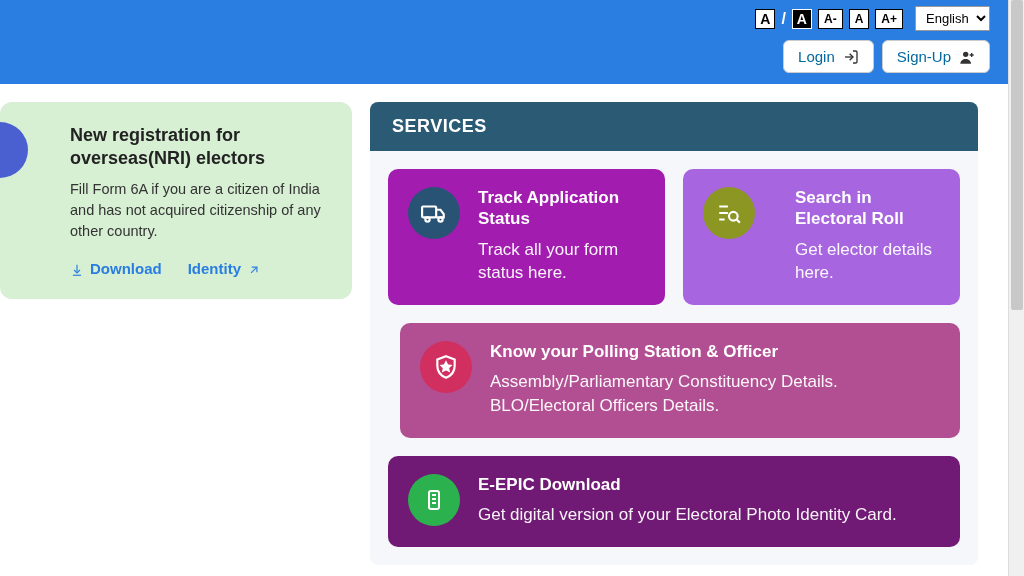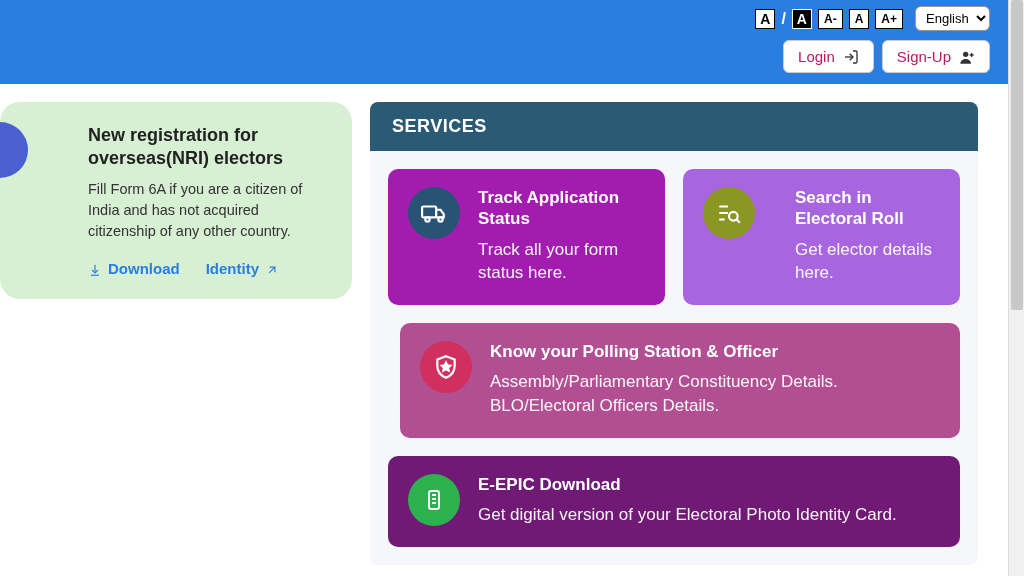--- a/index.html
+++ b/index.html
@@ -6,27 +6,27 @@
 html,body { width:1024px; height:576px; overflow:hidden; background:#f2f2f2; }
 .page { width:1008px; height:576px; position:relative; background:#fff; }
 .scrollbar { position:absolute; right:0; top:0; width:16px; height:576px; background:#f0f0f0; border-left:1px solid #ddd;}
 .scrollbar .thumb { position:absolute; top:0; left:2px; width:12px; height:310px; background:#c8c8c8; border-radius:2px;}
 .topbar { height:84px; background:#2a7de1; position:relative; }
 .a11y { position:absolute; right:18px; top:6px; display:flex; align-items:center; gap:6px; }
 .a11y .abox { background:#fff; color:#000; font-weight:bold; font-size:14px; padding:1px 4px; border:1px solid #000;}
 .a11y .abox.inv { background:#000; color:#fff; border:1px solid #fff;}
 .a11y .slash { color:#fff; font-weight:bold;}
 .a11y .small { font-size:12px; padding:2px 5px;}
-.lang { background:#fff; border:1px solid #999; font-size:13px; padding:3px 4px 3px 6px; border-radius:6px; margin-left:6px;}
+.lang { background:#fff; border:1px solid #999; font-size:13px; padding:3px 4px 3px 6px; border-radius:1px; margin-left:6px;}
 .authbar { position:absolute; right:18px; top:40px; display:flex; gap:8px;}
-.btn { background:#fff; border:1px solid #ccc; border-radius:6px; padding:7px 14px; font-size:15px; color:#be185d; display:flex; align-items:center; gap:8px; cursor:pointer;}
+.btn { background:#fff; border:1px solid #ccc; border-radius:6px; padding:7px 14px; font-size:15px; color:#0369a1; display:flex; align-items:center; gap:8px; cursor:pointer;}
 .btn svg { width:16px; height:16px; }
 .content { display:flex; gap:18px; padding:18px 0 0 0; height:calc(576px - 84px); }
 .leftcol { width:352px; display:flex; flex-direction:column; gap:18px; padding-left:0;}
-.card { border-radius:20px; padding:22px 22px 22px 88px; position:relative; }
+.card { border-radius:12px; padding:22px 22px 22px 70px; position:relative; }
 .card.green { background:#d7f0d3; }
 .card.yellow { background:#f6f0cf; }
 .card h3 { font-size:18px; color:#222; font-weight:700; line-height:1.25; margin-bottom:10px;}
 .card p { font-size:14.5px; color:#333; line-height:1.45;}
 .card .circle { position:absolute; left:-28px; top:20px; width:56px; height:56px; border-radius:50%; }
 .card.green .circle { background:#4a5fd0; }
 .card.yellow .circle { background:#c96a2f; }
 .card .links { margin-top:18px; display:flex; gap:26px; color:#2a7de1; font-size:15px; font-weight:600;}
 .card .links span { display:flex; align-items:flex-end; gap:6px; cursor:pointer;}
 .rightcol { flex:1; margin-right:30px; }

